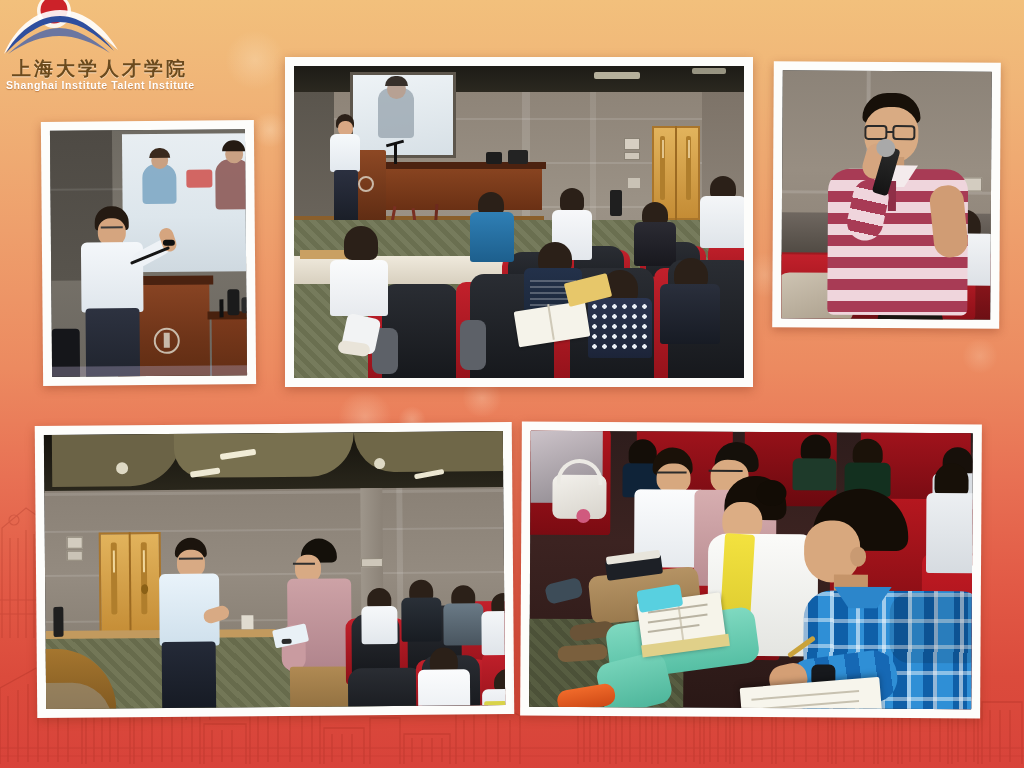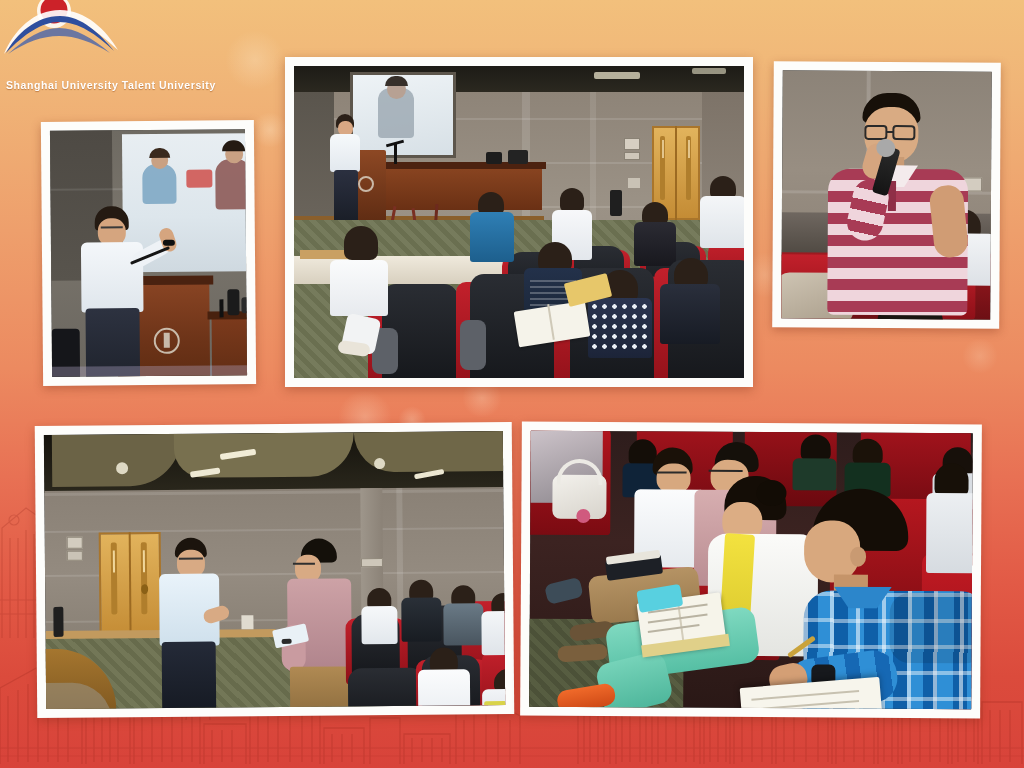--- a/index.html
+++ b/index.html
@@ -201,21 +201,22 @@
 
       <circle cx="52" cy="15" r="17" fill="#ffffff" opacity=".85"></circle>
 
       <circle cx="52" cy="14" r="13.5" fill="#cc2229"></circle>
 
       <path d="M2 58 C20 36 38 22 56 22 C78 22 96 36 116 54 C104 34 84 14 58 14 C32 14 12 34 2 58 Z" fill="#ffffff" opacity=".9"></path>
 
       <path d="M4 57 C22 38 40 26 57 26 C77 26 94 38 112 55 C98 38 80 20 58 20 C34 20 14 38 4 57 Z" fill="#2f4f9e"></path>
       <path d="M6 58 C24 42 40 32 57 32 C74 32 90 42 108 57 C90 46 74 40 57 40 C40 40 24 46 6 58 Z" fill="#3d5fae" opacity=".75"></path>
     </svg>
-    <div class="logo-en">Shanghai University Talent University</div>
+    <div class="logo-cn">上海大学人才学院</div>
+    <div class="logo-en">Shanghai Institute Talent Institute</div>
   </div>
 
   <div class="photo tilt-a" style="left:42px; top:121px; width:213px; height:264px;">
     <div class="canvas">
 
       <div class="wall" style="background:linear-gradient(180deg,#6e6a62 0%,#7a756c 40%,#6a665f 100%);"></div>
       <div class="wallline" style="top:58px;"></div>
       <div class="wallline" style="top:120px;"></div>
 
       <div class="screen" style="left:72px; top:4px; width:142px; height:138px; border:none;

